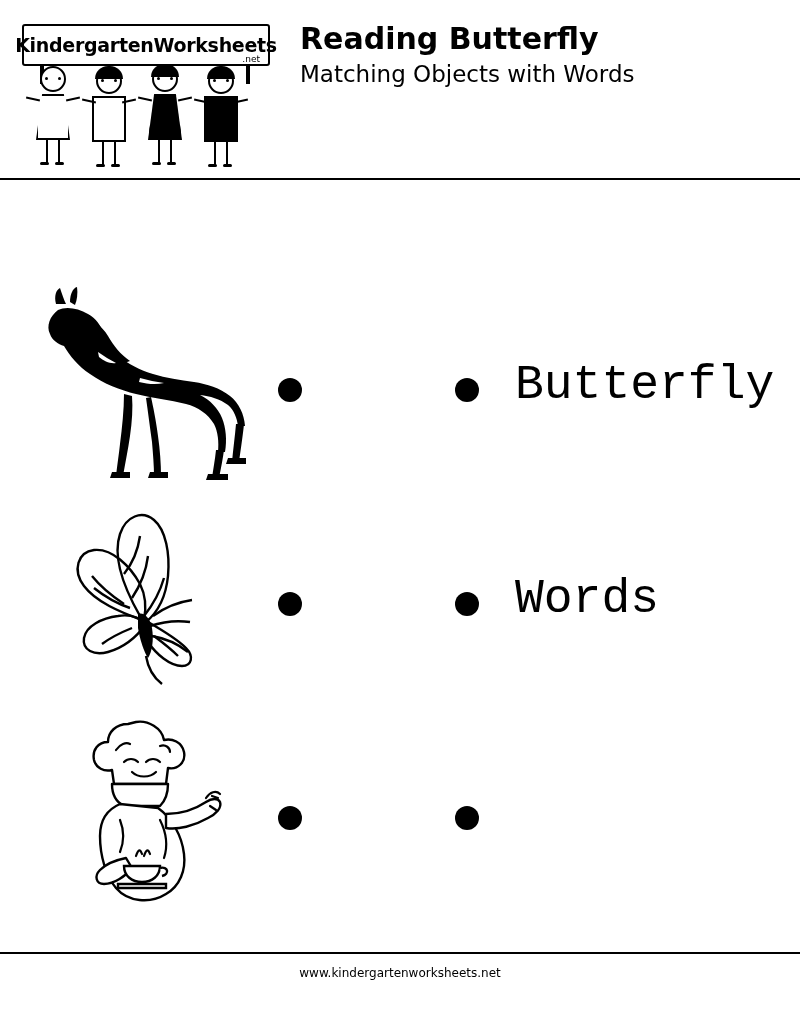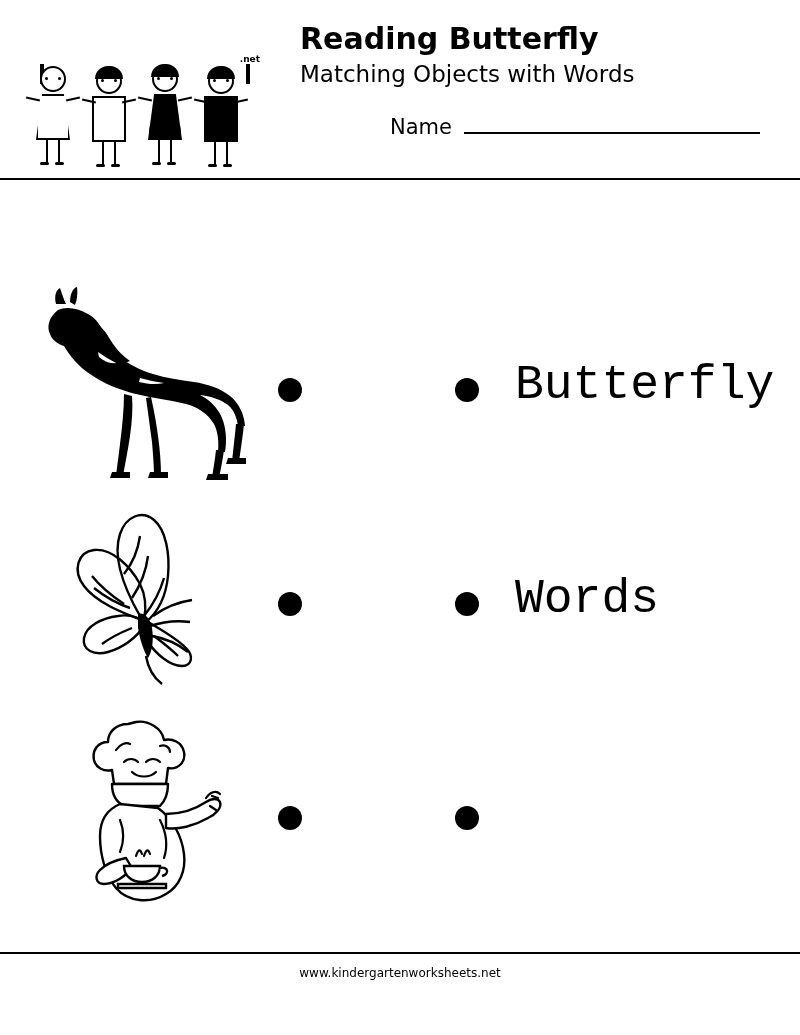--- a/index.html
+++ b/index.html
@@ -58,21 +58,21 @@
     font-size: 19px;
     font-weight: bold;
     letter-spacing: -0.3px;
     white-space: nowrap;
   }
   .logo-sub {
     position: absolute;
     right: 12px;
     top: 36px;
     font-size: 9px;
-    font-weight: bold;
+    font-weight: normal;
   }
   .sign-post-l, .sign-post-r {
     position: absolute;
     width: 4px;
     height: 20px;
     background: #000;
     top: 46px;
   }
   .sign-post-l { left: 26px; }
   .sign-post-r { left: 232px; }
@@ -313,20 +313,23 @@
   .art { display: block; }
 </style>
 </head>
 <body>
 
 <div class="page">
 
   <div class="header">
 
     <div class="logo-block">
+      <div class="logo-sign">
+        <span class="logo-text">KindergartenWorksheets</span>
+      </div>
       <span class="logo-sub">.net</span>
       <div class="sign-post-l"></div>
       <div class="sign-post-r"></div>
 
       <div class="kids">
         <div class="kid dress" style="left:0px; top:0px;">
           <div class="head"></div>
           <div class="eyes">
               <i></i>
               <i></i>
@@ -385,24 +388,20 @@
             <div class="foot r"></div>
         </div>
       </div>
     </div>
 
     <div class="title-block">
       <h1 class="worksheet-title">Reading Butterfly</h1>
       <p class="worksheet-subtitle">Matching Objects with Words</p>
     </div>
 
-    <div class="name-row">
-      <span class="name-label">Name</span>
-      <span class="name-line"></span>
-    </div>
   </div>
 
   <div class="header-rule"></div>
 
 
   <div class="rows">
 
     <div class="match-row">
       <div class="pic-cell">
         <svg class="art" width="240" height="200" viewBox="0 0 240 200" xmlns="http://www.w3.org/2000/svg">

